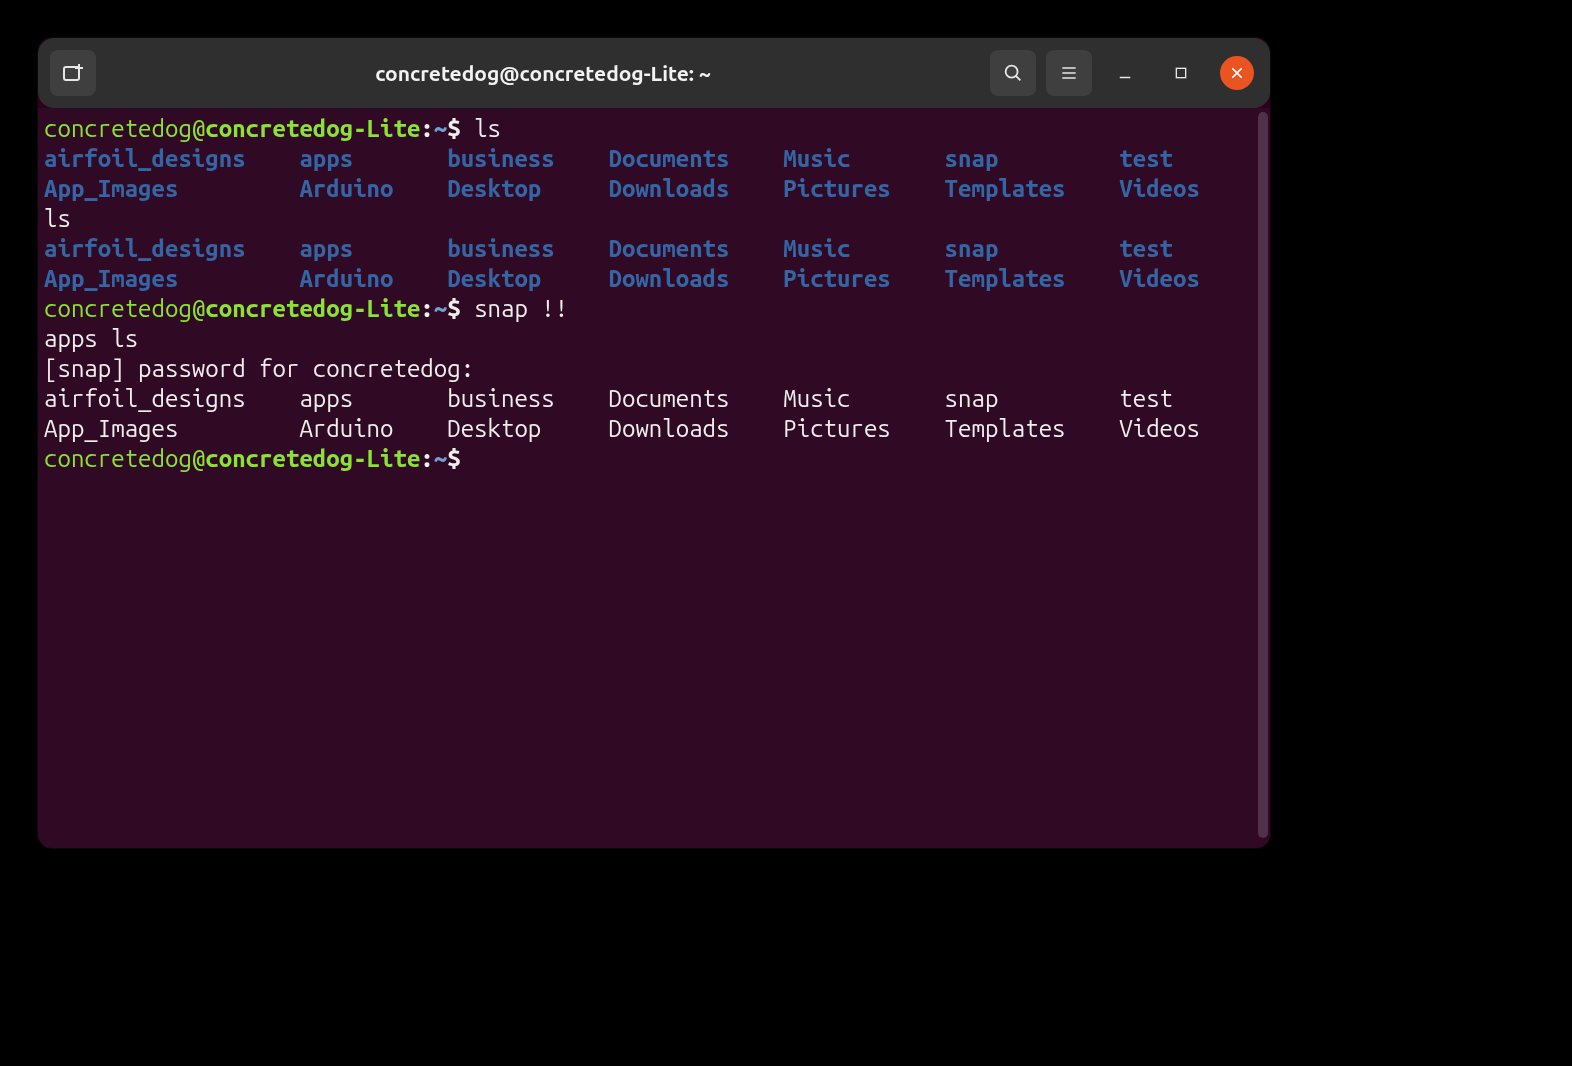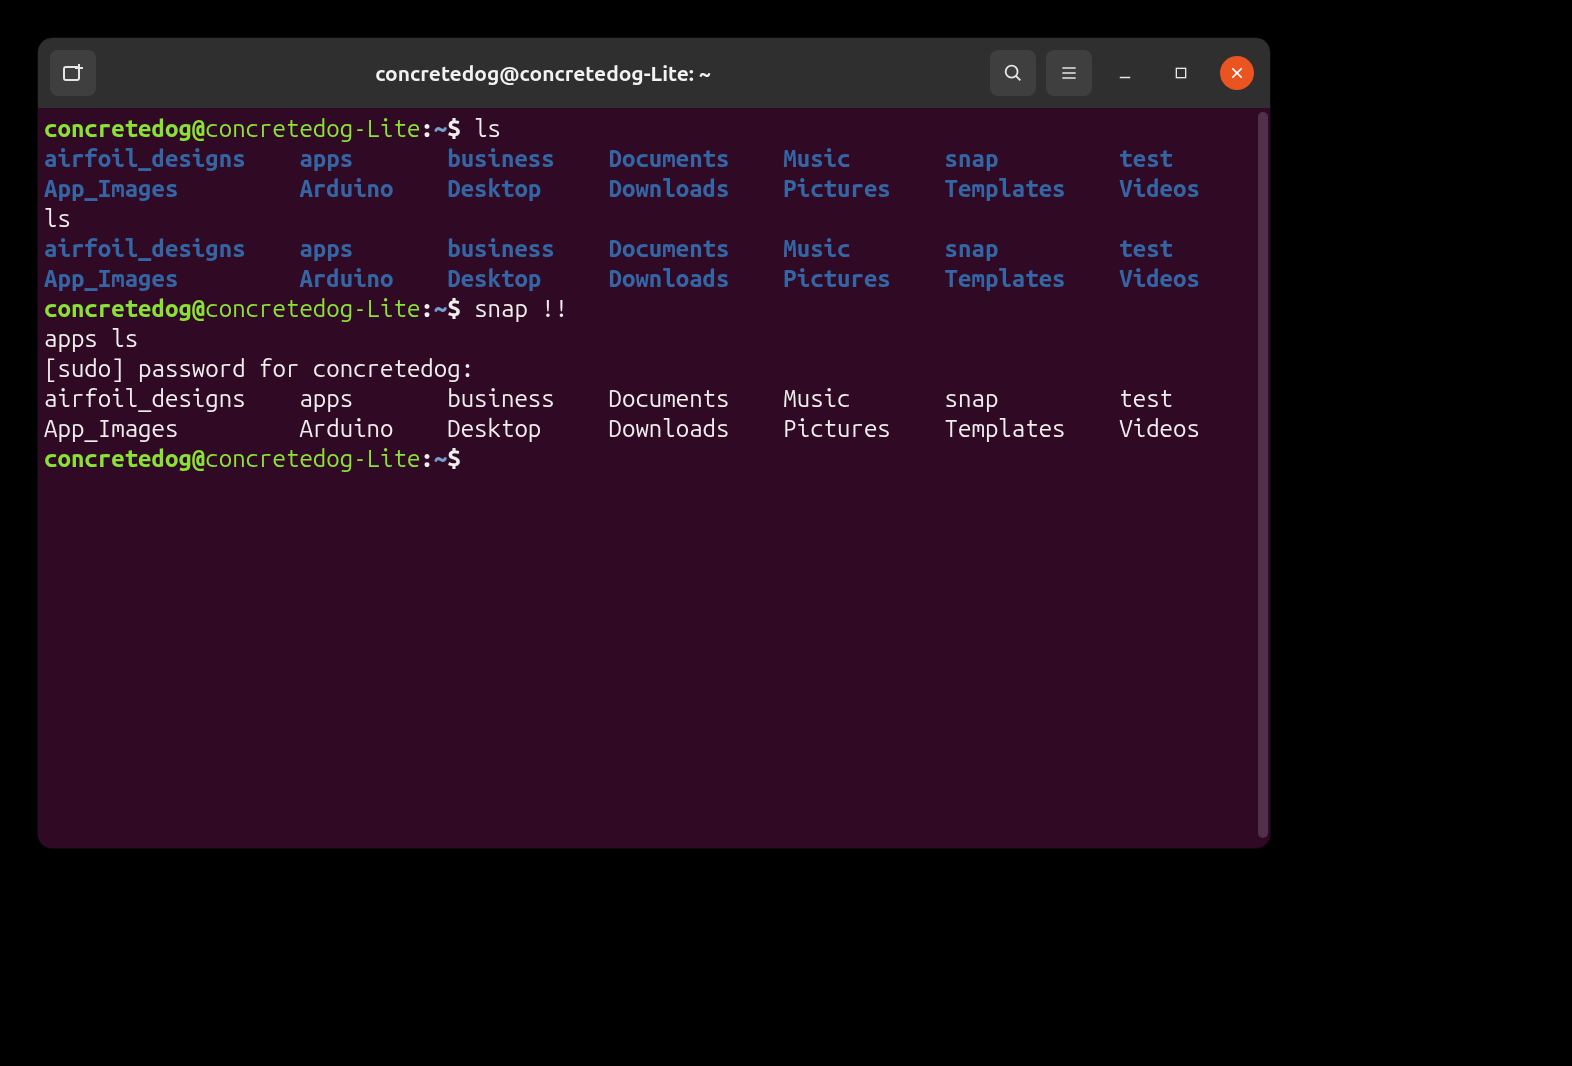--- a/index.html
+++ b/index.html
@@ -29,20 +29,21 @@
   }
   .titlebar {
     height: 70px;
     background: #2f2f2f;
     display: flex;
     align-items: center;
     padding: 0 12px;
     gap: 10px;
     border-top-left-radius: 14px;
     border-top-right-radius: 14px;
+    border-radius: 16px;
   }
   .tb-btn {
     height: 46px;
     width: 46px;
     border-radius: 8px;
     background: #3f3f3f;
     display: flex;
     align-items: center;
     justify-content: center;
     color: #e6e6e6;
@@ -88,22 +89,22 @@
   .scrollbar {
     position: absolute;
     right: 2px;
     top: 74px;
     width: 10px;
     bottom: 10px;
     background: #5a3a52;
     border-radius: 5px;
     opacity: 0.8;
   }
-  .ps-user { color: #8ae234; font-weight: bold; }
-  .ps-host { color: #8ae234; font-weight: normal; }
+  .ps-user { color: #8ae234; font-weight: normal; }
+  .ps-host { color: #8ae234; font-weight: bold; }
   .ps-colon { color: #eeeeec; font-weight: bold; }
   .ps-path { color: #729fcf; font-weight: bold; }
   .ps-dollar { color: #eeeeec; font-weight: bold;}
   .cmd { color: #eeeeec; font-weight: normal;}
   .dir { color: #3465a4; font-weight: bold; }
   .regular { color: #eeeeec; }
   .line { white-space: pre; }
 </style>
 </head>
 <body>
@@ -155,20 +156,20 @@
 
     <div class="terminal" id="term">
         <div class="line"><span class="ps-user">concretedog</span><span class="ps-user">@</span><span class="ps-host">concretedog-Lite</span><span class="ps-colon">:</span><span class="ps-path">~</span><span class="ps-dollar">$</span><span class="cmd"> ls</span></div>
         <div class="line"><span class="dir">airfoil_designs</span>    <span class="dir">apps</span>       <span class="dir">business</span>    <span class="dir">Documents</span>    <span class="dir">Music</span>       <span class="dir">snap</span>         <span class="dir">test</span></div>
         <div class="line"><span class="dir">App_Images</span>         <span class="dir">Arduino</span>    <span class="dir">Desktop</span>     <span class="dir">Downloads</span>    <span class="dir">Pictures</span>    <span class="dir">Templates</span>    <span class="dir">Videos</span></div>
         <div class="line regular">ls</div>
         <div class="line"><span class="dir">airfoil_designs</span>    <span class="dir">apps</span>       <span class="dir">business</span>    <span class="dir">Documents</span>    <span class="dir">Music</span>       <span class="dir">snap</span>         <span class="dir">test</span></div>
         <div class="line"><span class="dir">App_Images</span>         <span class="dir">Arduino</span>    <span class="dir">Desktop</span>     <span class="dir">Downloads</span>    <span class="dir">Pictures</span>    <span class="dir">Templates</span>    <span class="dir">Videos</span></div>
         <div class="line"><span class="ps-user">concretedog</span><span class="ps-user">@</span><span class="ps-host">concretedog-Lite</span><span class="ps-colon">:</span><span class="ps-path">~</span><span class="ps-dollar">$</span><span class="cmd"> snap !!</span></div>
         <div class="line regular">apps ls</div>
-        <div class="line regular">[sudo] password for concretedog:</div>
+        <div class="line regular">[snap] password for concretedog:</div>
         <div class="line"><span class="regular">airfoil_designs</span>    <span class="regular">apps</span>       <span class="regular">business</span>    <span class="regular">Documents</span>    <span class="regular">Music</span>       <span class="regular">snap</span>         <span class="regular">test</span></div>
         <div class="line"><span class="regular">App_Images</span>         <span class="regular">Arduino</span>    <span class="regular">Desktop</span>     <span class="regular">Downloads</span>    <span class="regular">Pictures</span>    <span class="regular">Templates</span>    <span class="regular">Videos</span></div>
         <div class="line"><span class="ps-user">concretedog</span><span class="ps-user">@</span><span class="ps-host">concretedog-Lite</span><span class="ps-colon">:</span><span class="ps-path">~</span><span class="ps-dollar">$</span><span class="cmd"> </span></div>
       </div>
     <div class="scrollbar"></div>
   </div>
 </div>
 
 </body></html>

